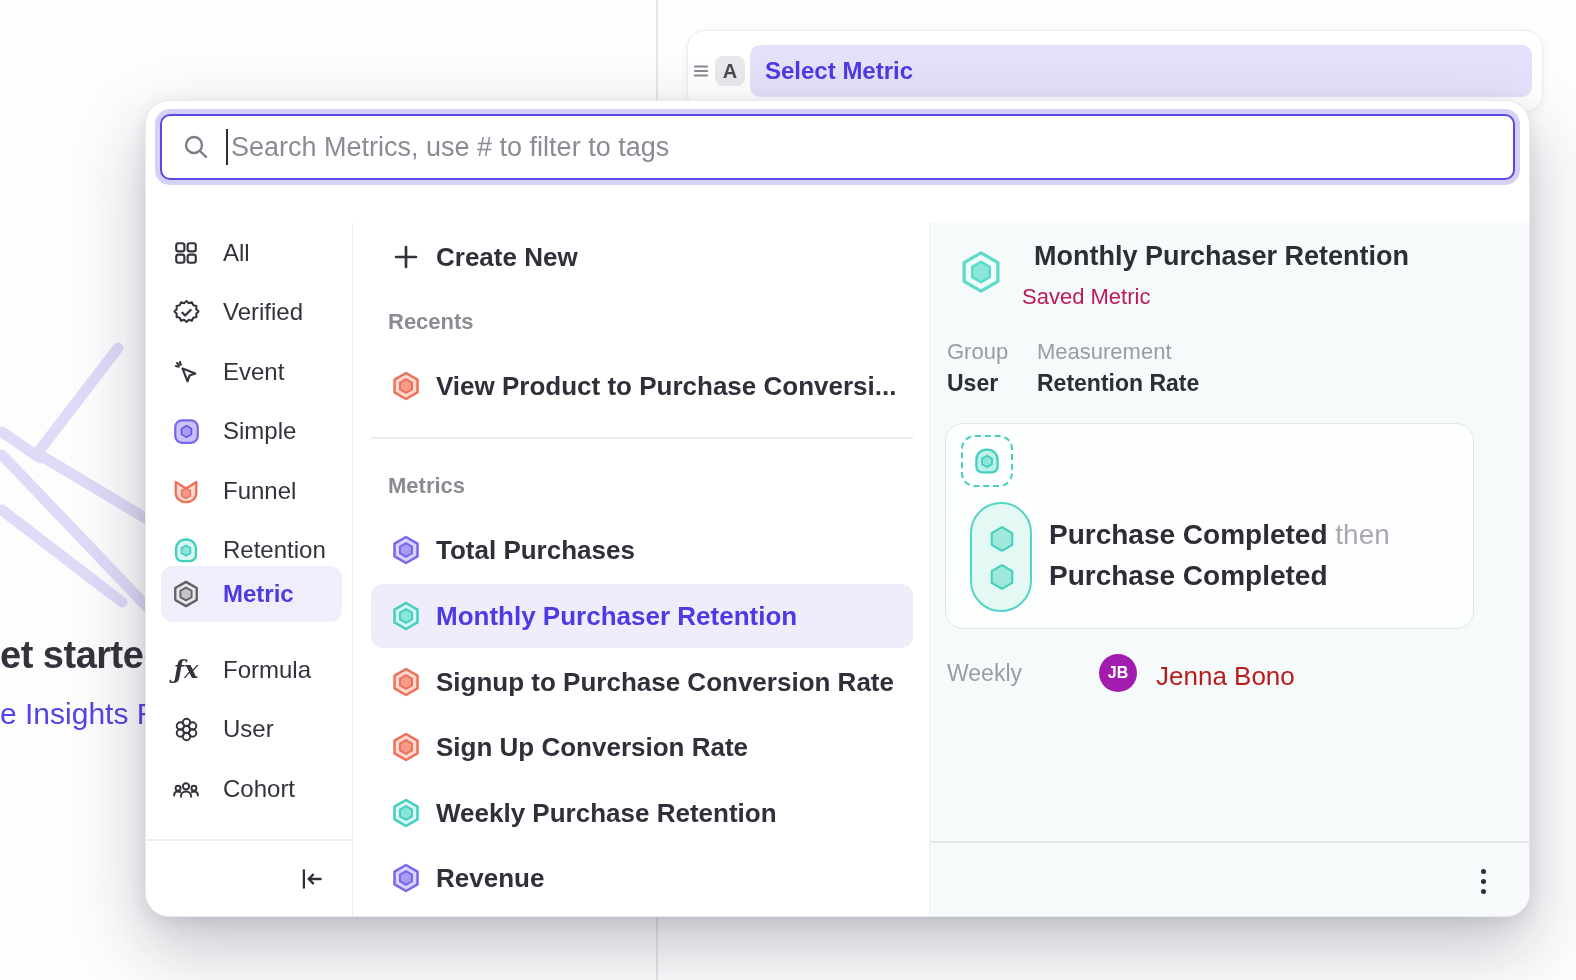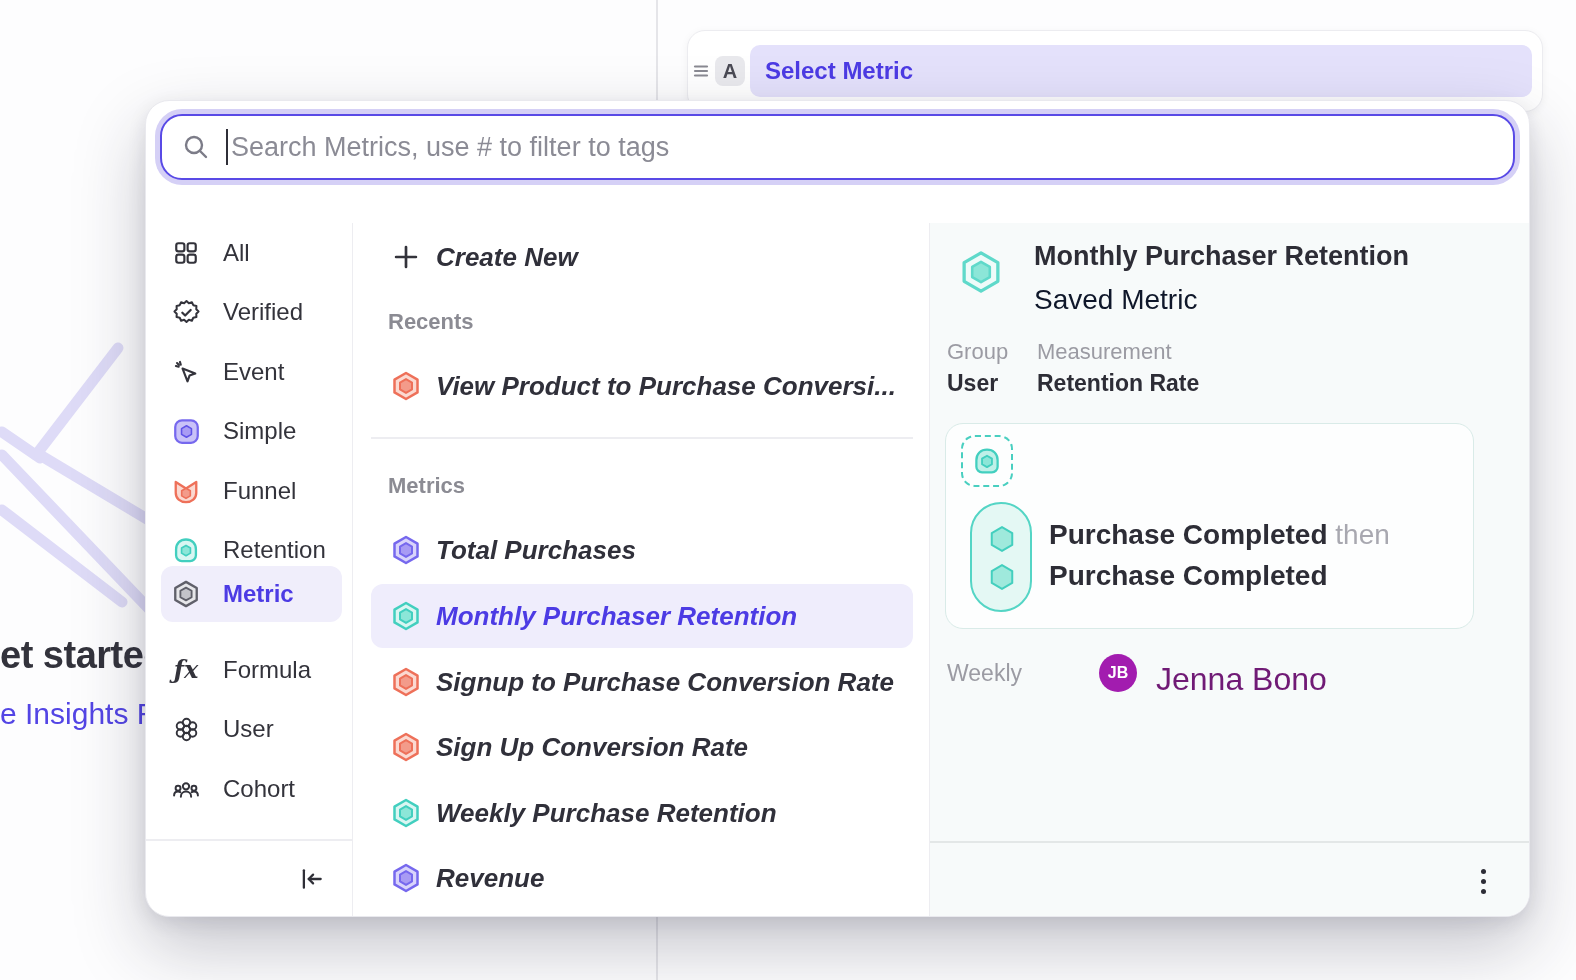--- a/index.html
+++ b/index.html
@@ -39,21 +39,21 @@
   .modal {
     position:absolute; left:145px; top:100px; width:1385px; height:817px;
     background:#fff; border-radius:24px; overflow:hidden; z-index:5;
     border:1px solid #e9e9ee;
     box-shadow:0 30px 70px rgba(30,30,55,.25), 0 6px 18px rgba(30,30,55,.10);
   }
 
   
   .search-box {
     position:absolute; left:14px; right:14px; top:13px; height:66px; background:#fff;
-    border:2px solid #594ae6; border-radius:22px; box-shadow:0 0 0 5px #d5d0f6;
+    border:2px solid #594ae6; border-radius:10px; box-shadow:0 0 0 5px #d5d0f6;
     display:flex; align-items:center; cursor:text;
   }
   .search-box .s-icon { margin:0 16px 0 20px; flex:none; display:flex; }
   .caret { width:2px; height:36px; background:#2f2f38; margin-right:3px; animation:blink 1.2s step-end infinite; }
   @keyframes blink { 50% { opacity:0; } }
   .placeholder { font-size:27px; color:#8b8b95; }
 
   
   .columns { position:absolute; left:0; right:0; top:122px; bottom:0; display:flex; }
   .sidebar { width:207px; flex:none; border-right:1.5px solid #ededf1; position:relative; }
@@ -74,28 +74,28 @@
   .collapse-btn { position:absolute; right:24px; top:640px; width:32px; height:32px; display:flex; align-items:center; justify-content:center; cursor:pointer; background:none; border:none; padding:0; }
 
   
   .m-label { position:absolute; left:35px; font-size:22px; font-weight:600; color:#8b8b93; }
   .m-divider { position:absolute; left:18px; right:16px; top:214px; height:1.5px; background:#ededf1; }
   .m-row {
     position:absolute; left:18px; right:16px; height:64px; border-radius:12px;
     display:flex; align-items:center; padding-left:20px; gap:15px; cursor:pointer;
   }
   .m-row .ic { width:30px; height:30px; flex:none; display:flex; align-items:center; justify-content:center; }
-  .m-row .lb { font-size:26px; font-weight:600; color:#30303a; white-space:nowrap;font-style:italic; }
+  .m-row .lb { font-size:26px; font-weight:600; color:#30303a; white-space:nowrap; }
   .m-row.selected { background:#efedfc; }
   .m-row.selected .lb { color:#4c3be4; }
 
   
   .d-hex { position:absolute; left:29px; top:27px; }
   .d-title { position:absolute; left:104px; top:18px; font-size:27px; font-weight:700; color:#2d2d36; white-space:nowrap; }
-  .d-sub { position:absolute; left:104px; top:61px; font-size:28px; color:#0f172a; }
+  .d-sub { position:absolute; left:92px; top:61px; font-size:22px; color:#be185d; }
   .d-col-label { position:absolute; top:116px; font-size:22px; color:#9b9ba3; }
   .d-col-value { position:absolute; top:147px; font-size:23px; font-weight:700; color:#2d2d36; }
   .d-card {
     position:absolute; left:15px; width:529px; top:200px; height:206px;
     background:#fdfefe; border:1.5px solid #d9ebe8; border-radius:18px;
   }
   .dc-icon {
     position:absolute; left:15px; top:11px; width:52px; height:52px;
     border:2px dashed #49cfc0; border-radius:14px;
     display:flex; align-items:center; justify-content:center;
@@ -108,21 +108,21 @@
   .dc-capsule .h1 { position:absolute; left:15px; top:20px; }
   .dc-capsule .h2 { position:absolute; left:15px; top:58px; }
   .dc-step { position:absolute; left:103px; font-size:28px; font-weight:700; color:#2d2d36; white-space:nowrap; }
   .dc-then { color:#a8a8b0; font-weight:400; }
   .d-creator-label { position:absolute; left:17px; top:437px; font-size:23px; color:#9b9ba3; }
   .d-avatar {
     position:absolute; left:169px; top:431px; width:38px; height:38px; border-radius:50%;
     background:#a21caf; color:#fff; font-size:16px; font-weight:700;
     display:flex; align-items:center; justify-content:center;
   }
-  .d-creator-name { position:absolute; left:226px; top:438px; font-size:32px; font-weight:500; color:#701a75; }
+  .d-creator-name { position:absolute; left:226px; top:438px; font-size:26px; font-weight:500; color:#b91c1c; }
   .d-footer-divider { position:absolute; left:0; right:0; top:618px; height:1.5px; background:#e3e7e7; }
   .kebab { position:absolute; right:30px; top:642px; width:32px; height:32px; display:flex; flex-direction:column; align-items:center; justify-content:center; gap:5px; cursor:pointer; background:none; border:none; padding:0; }
   .kebab i { width:5px; height:5px; border-radius:50%; background:#2d2d36; }
 </style>
 </head>
 <body>
 
 <div class="bg-vline"></div>
 <svg class="bg-lines" width="160" height="290" viewBox="0 0 160 290">
   <g stroke="#dedbf7" stroke-width="11" stroke-linecap="round" fill="none">

